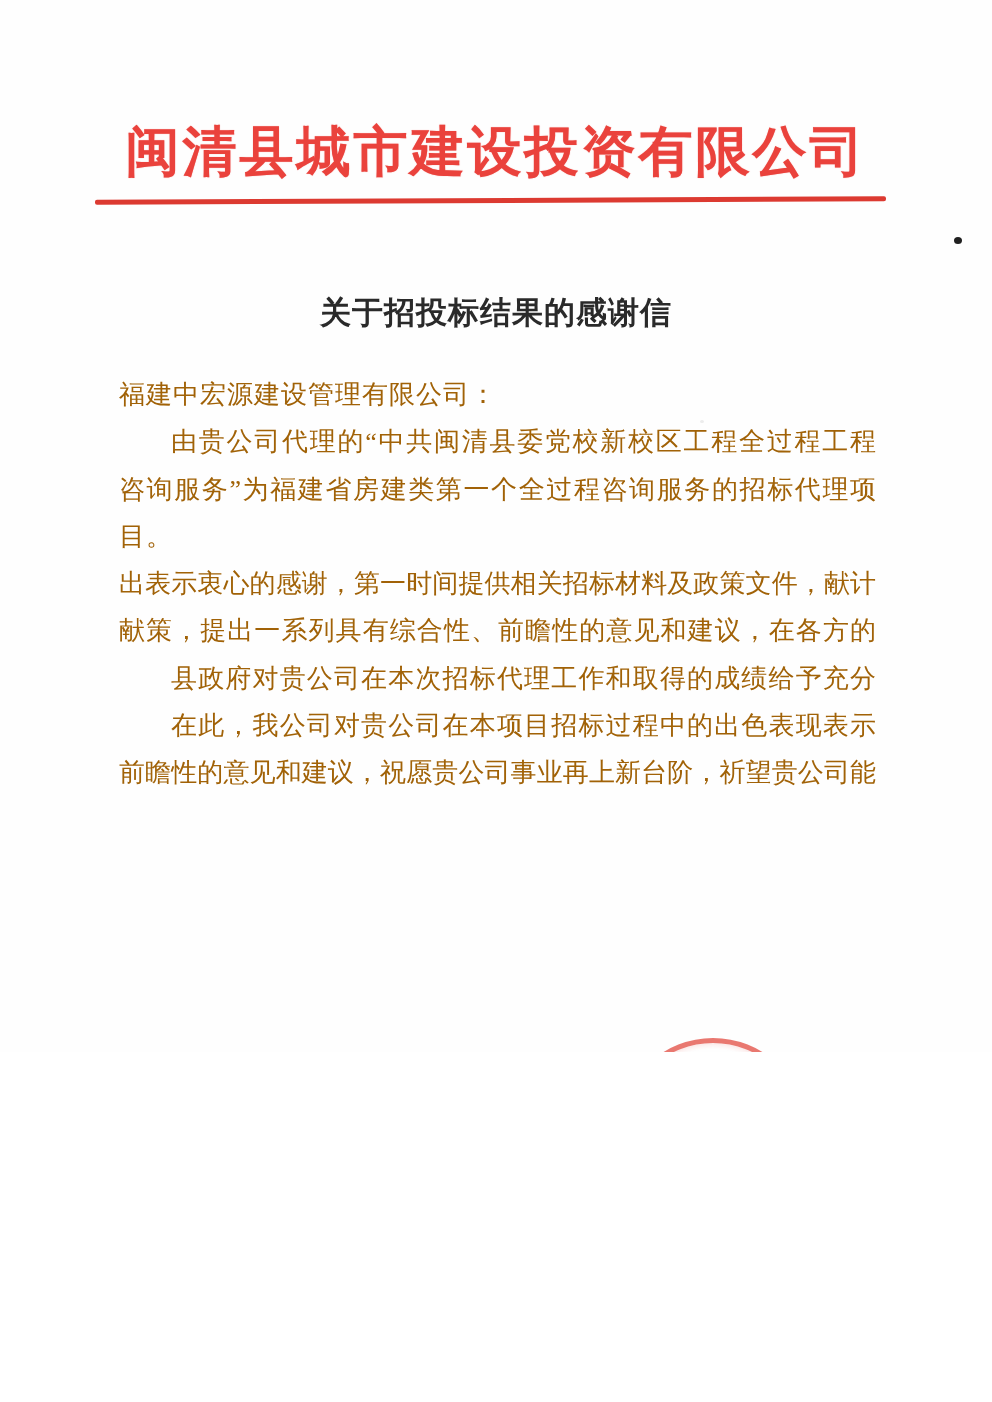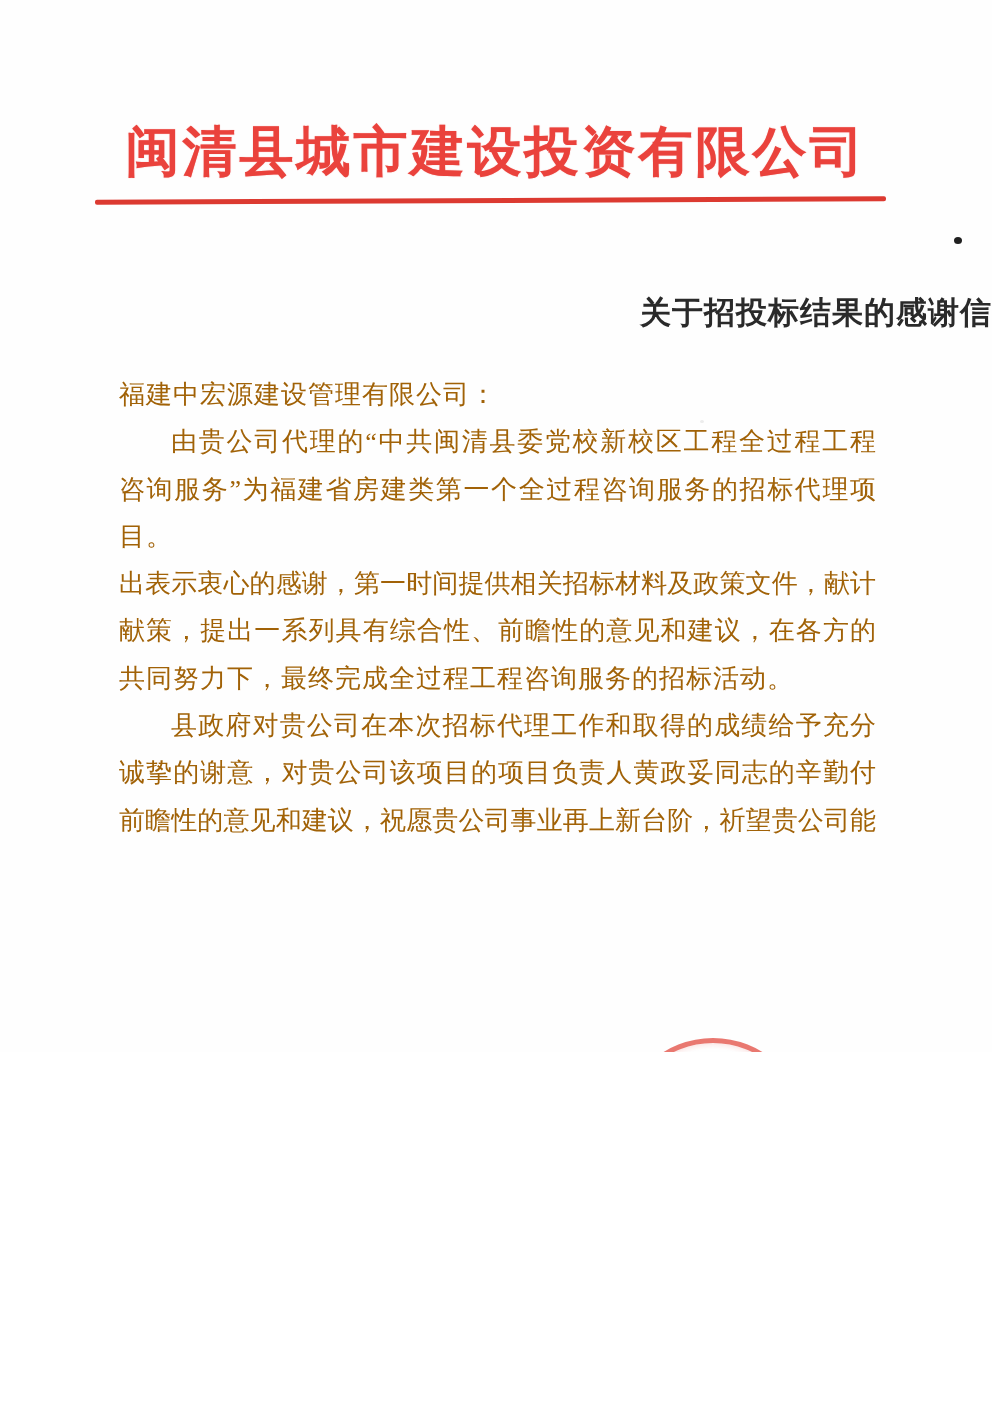--- a/index.html
+++ b/index.html
@@ -15,21 +15,21 @@
     font-size:54px;letter-spacing:3px;color:#ea423c;
     text-shadow:0 0 1px rgba(234,66,60,.55);
     white-space:nowrap;
   }
   .red-rule{
     position:absolute;left:95px;top:198px;width:791px;height:5px;
     background:#dc3a31;transform:rotate(-0.25deg);border-radius:2px;
   }
   
   .doc-title{
-    position:absolute;top:292px;left:0;width:100%;text-align:right;
+    position:absolute;top:292px;left:0;width:100%;text-align:center;
     font-family:"Liberation Sans",sans-serif;font-weight:600;
     font-size:31px;letter-spacing:1px;color:#2a2a2a;white-space:nowrap;
   }
   
   .body-block{
     position:absolute;left:119px;top:371px;width:757px;
     font-size:26px;line-height:47.3px;color:#a16207;
   }
   .ln{height:47.3px;white-space:nowrap;letter-spacing:1px;}
   .ln.fill{white-space:normal;text-align:justify;text-align-last:justify;letter-spacing:0;}
@@ -90,23 +90,22 @@
 
   <div class="doc-title">关于招投标结果的感谢信</div>
 
   <div class="body-block">
     <div class="ln">福建中宏源建设管理有限公司：</div>
     <div class="ln indent fill">由贵公司代理的“中共闽清县委党校新校区工程全过程工程</div>
     <div class="ln fill">咨询服务”为福建省房建类第一个全过程咨询服务的招标代理项</div>
     <div class="ln">目。</div>
     <div class="ln fill">出表示衷心的感谢，第一时间提供相关招标材料及政策文件，献计</div>
     <div class="ln fill">献策，提出一系列具有综合性、前瞻性的意见和建议，在各方的</div>
-    <div class="ln">共同努力下，最终完成全过程工程咨询服务的招标活动。</div>
     <div class="ln indent fill">县政府对贵公司在本次招标代理工作和取得的成绩给予充分</div>
-    <div class="ln fill">诚挚的谢意，对贵公司该项目的项目负责人黄政妥同志的辛勤付</div>
+    <div class="ln indent fill">在此，我公司对贵公司在本项目招标过程中的出色表现表示</div>
     <div class="ln fill">前瞻性的意见和建议，祝愿贵公司事业再上新台阶，祈望贵公司能</div>
   </div>
 
   <div class="sig-company">闽清县城市建设投资有限公司</div>
   <div class="sig-date">2019 年 7 月 20 日</div>
 
   <div class="seal">
     <div class="seal-ring"></div>
     <svg class="seal-star" viewBox="0 0 100 96" aria-hidden="true">
       <polygon points="50,0 62,34 98,34 69,56 80,92 50,70 20,92 31,56 2,34 38,34" fill="rgba(224,62,52,0.82)"></polygon>

